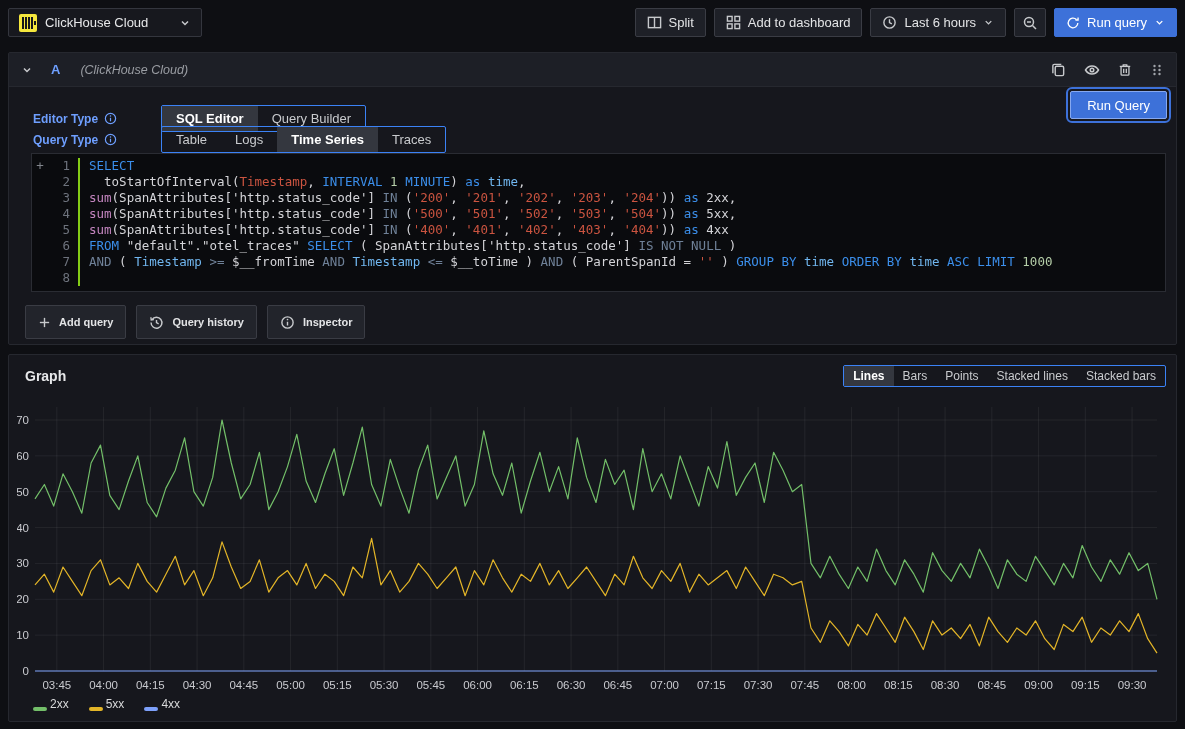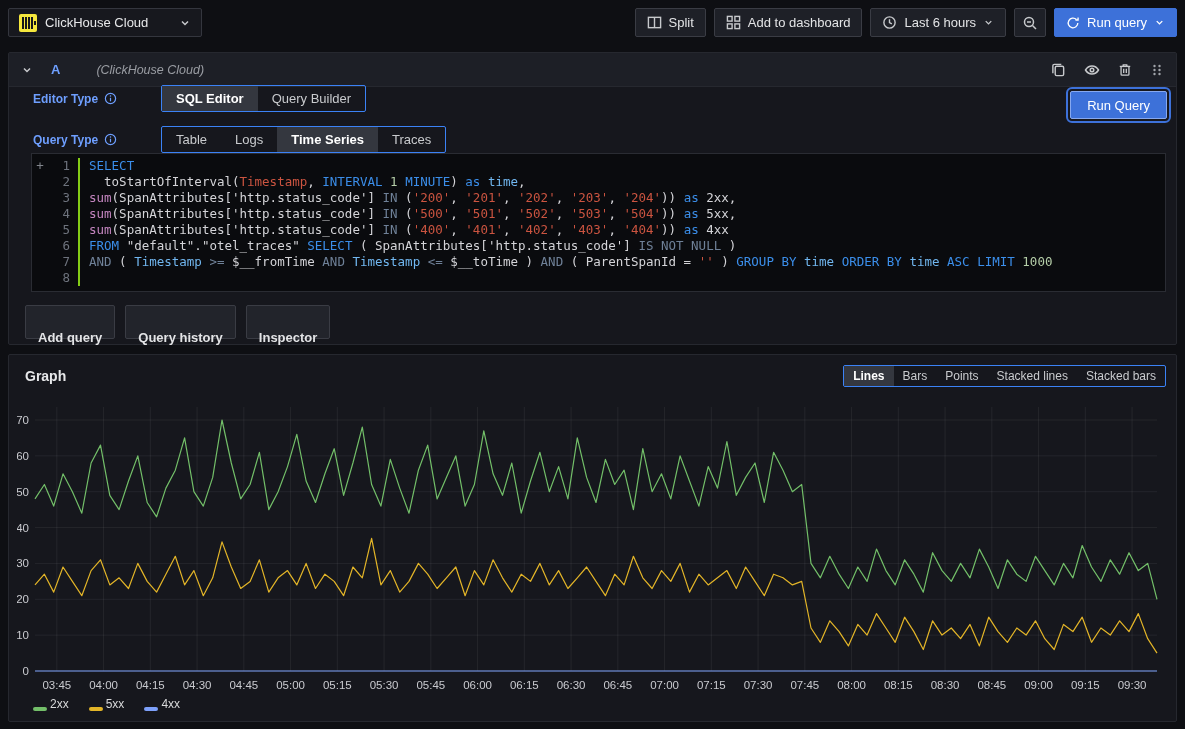--- a/index.html
+++ b/index.html
@@ -27,26 +27,26 @@
   .tb-btn svg { display:block; }
   .icon { stroke:#C7C9CC; fill:none; stroke-width:1.5; }
   .primary .icon { stroke:#FFFFFF; }
 
   
   .query-panel { position:absolute; left:8px; right:8px; top:52px; height:293px;
                  background:#16171D; border:1px solid #26282F; border-radius:2px; }
   .qheader { position:absolute; left:0; right:0; top:0; height:34px; background:#1D1F26;
              display:flex; align-items:center; padding:0 12px; gap:14px; border-bottom:1px solid #26282F; }
   .qheader .refid { color:#6E9FFF; font-weight:700; font-size:13px; margin-left:4px; }
-  .qheader .hint { color:#9A9DA3; font-style:italic; font-size:12.5px; margin-left:22px; }
+  .qheader .hint { color:#9A9DA3; font-style:italic; font-size:12.5px; margin-left:6px; }
   .qheader-icons { margin-left:auto; display:flex; gap:18px; align-items:center; }
   .qheader-icons svg { cursor:pointer; }
 
   .ctl-row { position:absolute; left:24px; display:flex; align-items:center; }
-  .ctl-row.r1 { top:32px; } .ctl-row.r2 { top:73px; }
+  .ctl-row.r1 { top:52px; } .ctl-row.r2 { top:73px; }
   .ctl-label { width:128px; display:flex; align-items:center; gap:6px;
                color:#6E9FFF; font-size:12px; font-weight:700; }
   .toggle { display:flex; border:1px solid #3b82f6; border-radius:2px; overflow:hidden; height:27px; }
   .toggle .opt { padding:0 14px; display:flex; align-items:center; font-size:13px;
                  color:#C9CBCE; cursor:pointer; background:transparent; border:0;
                  font-family:"Liberation Sans",sans-serif; }
   .toggle .opt.sel { background:#34373F; color:#FFFFFF; font-weight:700; }
   .runquery-btn { position:absolute; right:9px; top:38px; height:28px; padding:0 16px;
                   background:#3D71D9; border:1px solid #86A8F0; border-radius:2px;
                   color:#FFF; font-size:13px; font-weight:500; cursor:pointer;
@@ -64,22 +64,22 @@
   .tok-kw2  { color:#71B7F0; }
   .tok-op   { color:#6F8198; }
   .tok-str  { color:#CB5440; }
   .tok-mag  { color:#C586C0; }
   .tok-num  { color:#B5CEA8; }
   .tok-plain{ color:#D4D4D8; }
 
   .qfooter { position:absolute; left:16px; top:252px; display:flex; gap:10px; }
   .qf-btn { height:29px; display:flex; align-items:center; gap:8px; padding:16px 12px;
             background:#22242B; border:1px solid #3A3C44; border-radius:2px;
-            color:#E3E4E6; font-size:13px; font-weight:700; cursor:pointer;
-            font-family:"Liberation Sans",sans-serif;flex-direction:column; }
+            color:#E3E4E6; font-size:11px; font-weight:700; cursor:pointer;
+            font-family:"Liberation Sans",sans-serif; }
 
   
   .graph-panel { position:absolute; left:8px; right:8px; top:354px; height:368px;
                  background:#16171D; border:1px solid #26282F; border-radius:2px; }
   .g-title { position:absolute; left:16px; top:13px; font-size:14px; font-weight:700; color:#E7E8EA; }
   .mode-toggle { position:absolute; right:10px; top:10px; height:22px; }
   .mode-toggle .opt { padding:3px 9px; font-size:12px; }
   #chart-svg { position:absolute; left:8px; top:44px; }
   .legend { position:absolute; left:24px; top:342px; display:flex; gap:20px; align-items:center; }
   .legend-item { display:flex; align-items:flex-end; gap:3px; cursor:pointer; }

